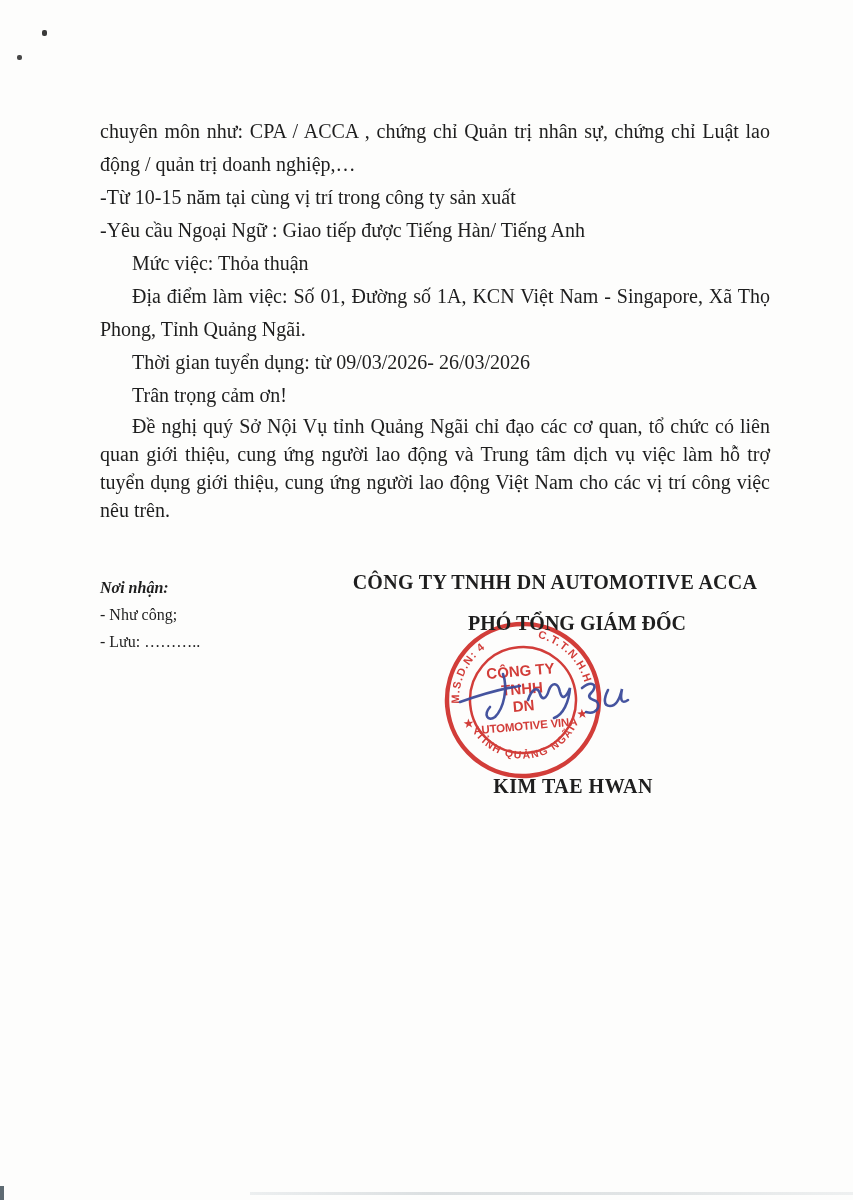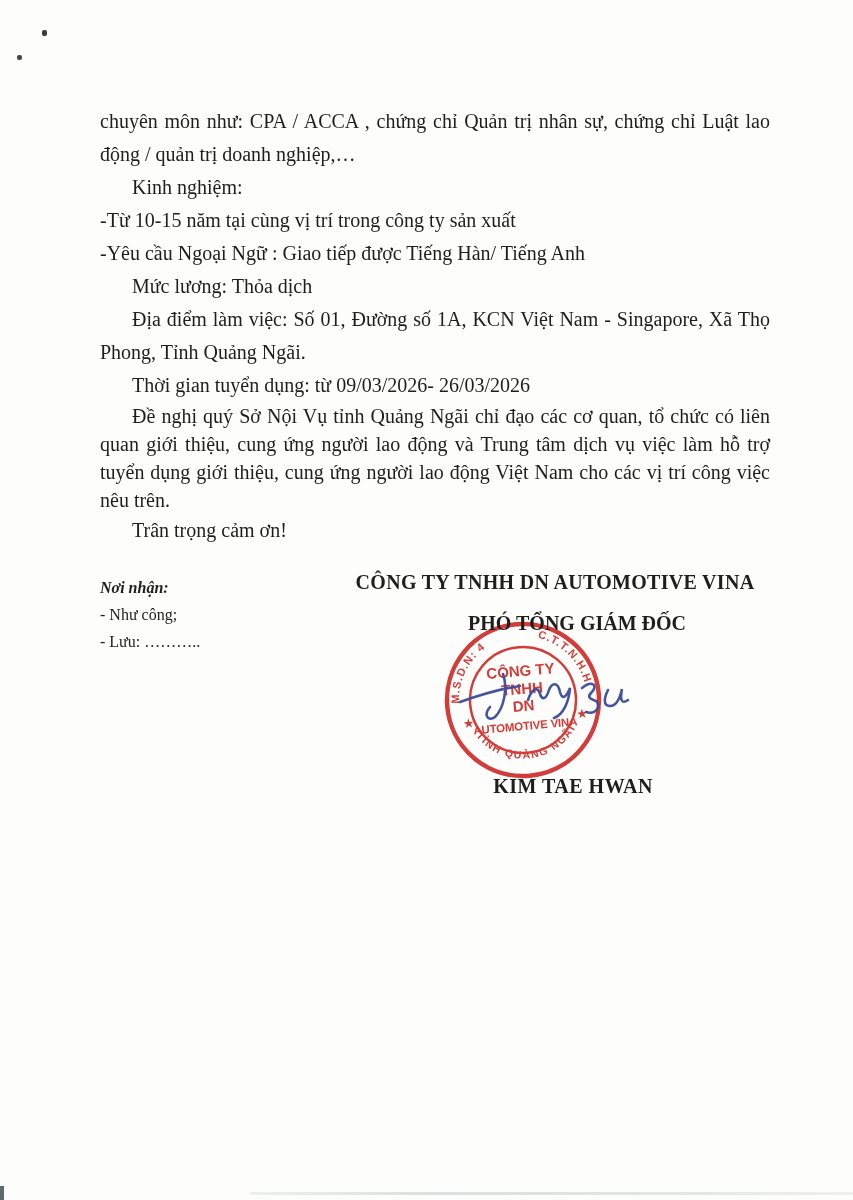--- a/index.html
+++ b/index.html
@@ -3,21 +3,21 @@
 <meta charset="utf-8">
 <style>
   html,body { margin:0; padding:0; background:#ffffff; }
   .page {
     position:relative; width:853px; height:1200px; overflow:hidden;
     background:#fdfdfc;
     font-family:"Liberation Serif","DejaVu Serif",serif;
     color:#1e1e1e;
   }
   
-  .doc-body { position:absolute; left:100px; top:105px; width:670px; font-size:20px; line-height:33px; }
+  .doc-body { position:absolute; left:100px; top:115px; width:670px; font-size:20px; line-height:33px; }
   .para { margin:0; }
   .para.justify { text-align:justify; }
   .para.indent { text-indent:32px; }
   .para.dense { line-height:28px; }
 
   
   .recipients { position:absolute; left:100px; top:574px; font-size:16px; line-height:27px; }
   .recipients-label { font-weight:bold; font-style:italic; }
   .company-name { position:absolute; left:330px; top:571px; width:450px; text-align:center;
                   font-size:20px; font-weight:bold; letter-spacing:.3px; }
@@ -41,37 +41,36 @@
 </head>
 <body>
 
 <div class="page">
 
   <div class="speck a"></div>
   <div class="speck b"></div>
 
   <div class="doc-body">
       <p class="para justify">chuyên môn như: CPA / ACCA , chứng chỉ Quản trị nhân sự, chứng chỉ Luật lao động / quản trị doanh nghiệp,…</p>
-      <p class="para indent">Kinh nghiệm:</p>
       <p class="para">-Từ 10-15 năm tại cùng vị trí trong công ty sản xuất</p>
       <p class="para">-Yêu cầu Ngoại Ngữ : Giao tiếp được Tiếng Hàn/ Tiếng Anh</p>
-      <p class="para indent">Mức lương: Thỏa dịch</p>
+      <p class="para indent">Mức việc: Thỏa thuận</p>
       <p class="para indent justify">Địa điểm làm việc: Số 01, Đường số 1A, KCN Việt Nam - Singapore, Xã Thọ Phong, Tỉnh Quảng Ngãi.</p>
       <p class="para indent">Thời gian tuyển dụng: từ 09/03/2026- 26/03/2026</p>
+      <p class="para indent">Trân trọng cảm ơn!</p>
       <p class="para indent justify dense">Đề nghị quý Sở Nội Vụ tỉnh Quảng Ngãi chỉ đạo các cơ quan, tổ chức có liên quan giới thiệu, cung ứng người lao động và Trung tâm dịch vụ việc làm hỗ trợ tuyển dụng giới thiệu, cung ứng người lao động Việt Nam cho các vị trí công việc nêu trên.</p>
-      <p class="para indent">Trân trọng cảm ơn!</p>
     </div>
 
   <div class="recipients">
     <div class="recipients-label">Nơi nhận:</div>
     <div>- Như công;</div>
     <div>- Lưu: ………..</div>
   </div>
 
-  <div class="company-name">CÔNG TY TNHH DN AUTOMOTIVE VINA</div>
+  <div class="company-name">CÔNG TY TNHH DN AUTOMOTIVE ACCA</div>
   <div class="signer-title">PHÓ TỔNG GIÁM ĐỐC</div>
   <div class="signer-name">KIM TAE HWAN</div>
 
   <svg class="seal" viewBox="0 0 174 174">
     <defs>
       <path id="arcTop" d="M 23,87 A 64,64 0 0 1 151,87" fill="none"></path>
       <path id="arcBottom" d="M 29,101 A 60,60 0 0 0 145,101" fill="none"></path>
     </defs>
     <g transform="rotate(-5 87 87)" fill="none" stroke="#cf2f2b">
       <circle cx="87" cy="87" r="76" stroke-width="4.5"></circle>

